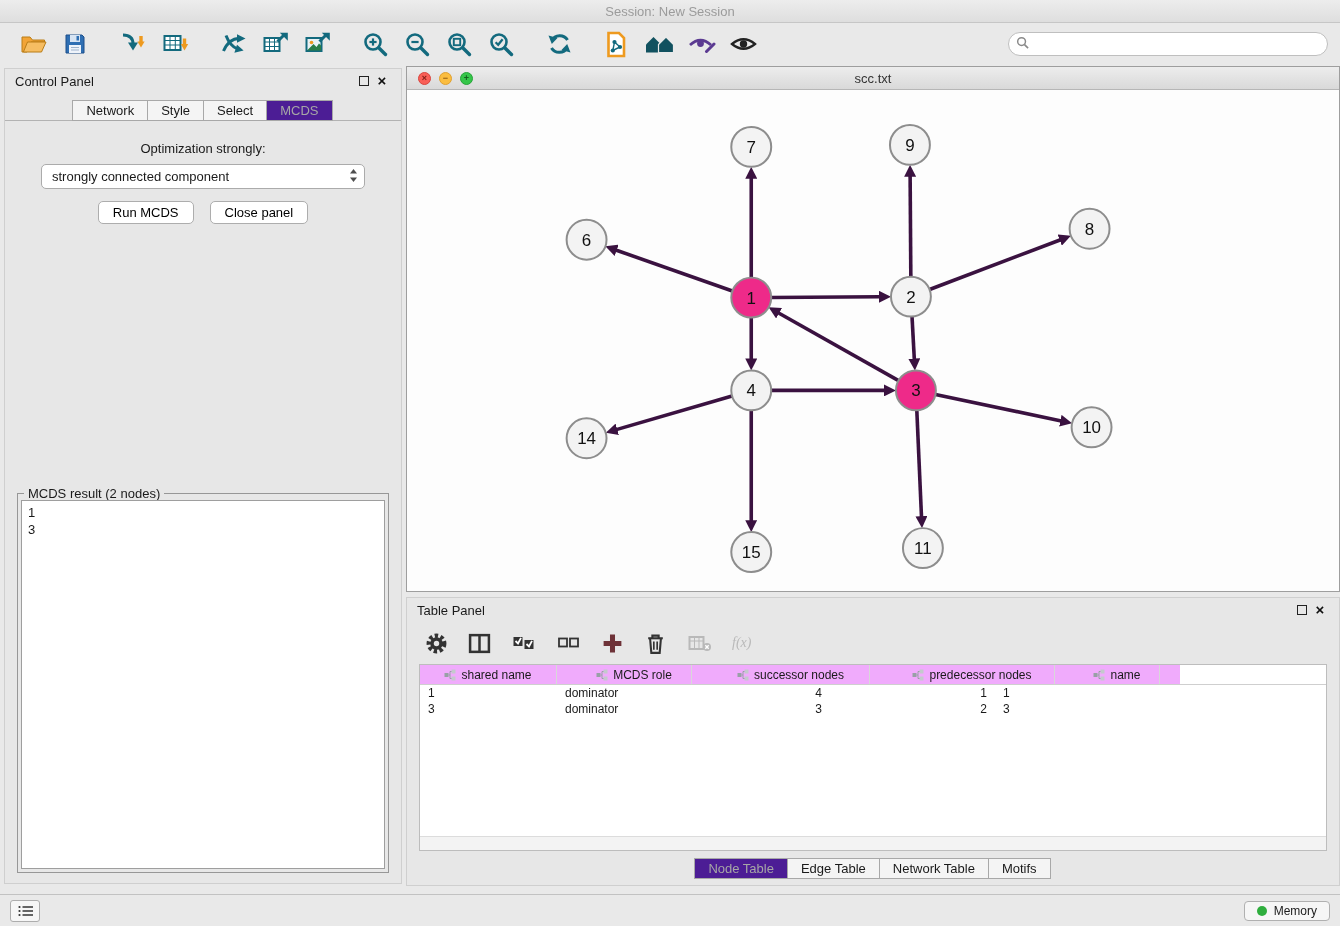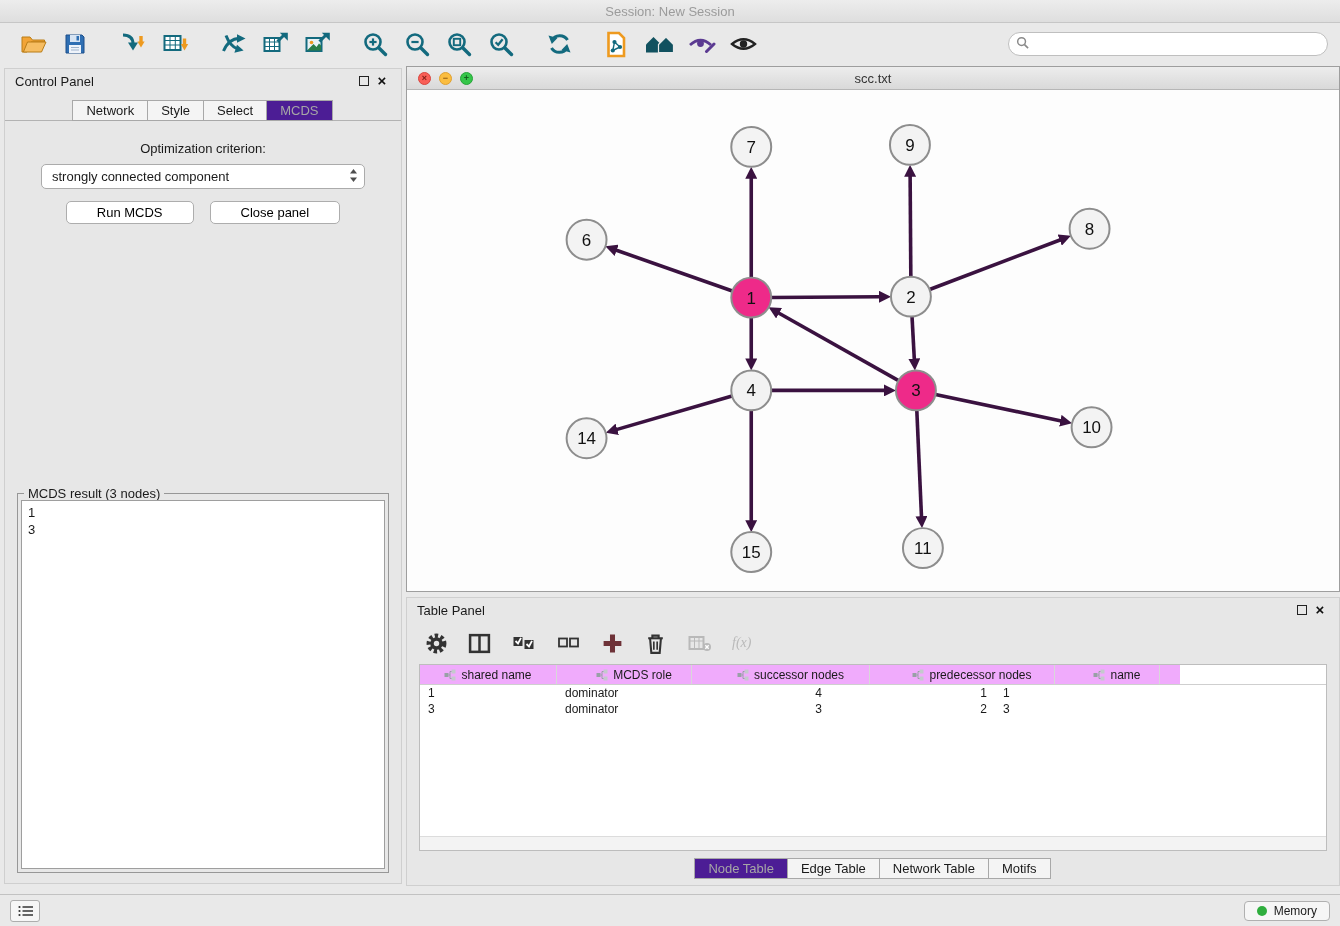--- a/index.html
+++ b/index.html
@@ -32,21 +32,21 @@
   
   .control-panel{position:absolute;left:4px;top:68px;width:396px;height:814px;background:#e7e7e7;
     border:1px solid #cfcfcf;display:flex;flex-direction:column;}
   .cp-tabs{display:flex;justify-content:center;padding:7px 0 0;border-bottom:1px solid #b3b3b3;}
   .cp-tabs .tab{margin-bottom:-1px;}
   .opt-label{text-align:center;margin-top:20px;}
   .select-box{width:306px;height:23px;margin:8px auto 0;background:#fff;border:1px solid #ababab;border-radius:5px;
     display:flex;align-items:center;padding:0 6px 0 10px;cursor:default;}
   .select-box .sel-val{flex:1;}
   .cp-buttons{display:flex;justify-content:center;gap:16px;margin-top:12px;}
-  .btn{background:#fff;border:1px solid #adadad;border-radius:5px;padding:3px 30px;font:inherit;cursor:default;}
+  .btn{background:#fff;border:1px solid #adadad;border-radius:5px;padding:3px 14px;font:inherit;cursor:default;}
   .result-fieldset{margin:auto 12px 10px;height:378px;border:1px solid #979797;position:relative;background:#e7e7e7;flex:0 0 auto;}
   .result-legend{position:absolute;top:-8px;left:6px;background:#e7e7e7;padding:0 4px;font-size:13px;}
   .result-inner{position:absolute;left:3px;right:3px;top:6px;bottom:3px;background:#fff;border:1px solid #9e9e9e;
     padding:3px 6px;overflow:hidden;}
   .result-line{line-height:17px;font-size:13px;}
   
   .network-window{position:absolute;left:406px;top:66px;width:934px;height:526px;background:#fdfdfd;
     border:1px solid #9e9e9e;display:flex;flex-direction:column;box-sizing:border-box;}
   .nw-titlebar{height:22px;background:linear-gradient(#ededed,#d9d9d9);border-bottom:1px solid #b6b6b6;
     position:relative;display:flex;align-items:center;flex:0 0 auto;}
@@ -241,36 +241,36 @@
     <span class="hdr-btn">
         <span class="close-glyph">×</span>
       </span>
   </div>
   <div class="cp-tabs">
       <div class="tab">Network</div>
       <div class="tab">Style</div>
       <div class="tab">Select</div>
       <div class="tab active">MCDS</div>
     </div>
-  <div class="opt-label">Optimization criterion:</div>
+  <div class="opt-label">Optimization strongly:</div>
   <div class="select-box">
     <span class="sel-val">strongly connected component</span>
     <span>
       <svg width="9" height="15" viewBox="0 0 9 15">
           <path d="M4.5 1 L8 5.6 H1 Z" fill="#4d4d4d"></path>
           <path d="M4.5 14 L1 9.4 H8 Z" fill="#4d4d4d"></path>
         </svg>
     </span>
   </div>
   <div class="cp-buttons">
     <button class="btn">Run MCDS</button>
     <button class="btn">Close panel</button>
   </div>
   <div class="result-fieldset">
-    <span class="result-legend">MCDS result (3 nodes)</span>
+    <span class="result-legend">MCDS result (2 nodes)</span>
     <div class="result-inner">
         <div class="result-line">1</div>
         <div class="result-line">3</div>
       </div>
   </div>
 </div>
 
 <div class="network-window">
   <div class="nw-titlebar">
     <span class="nw-title">scc.txt</span>

